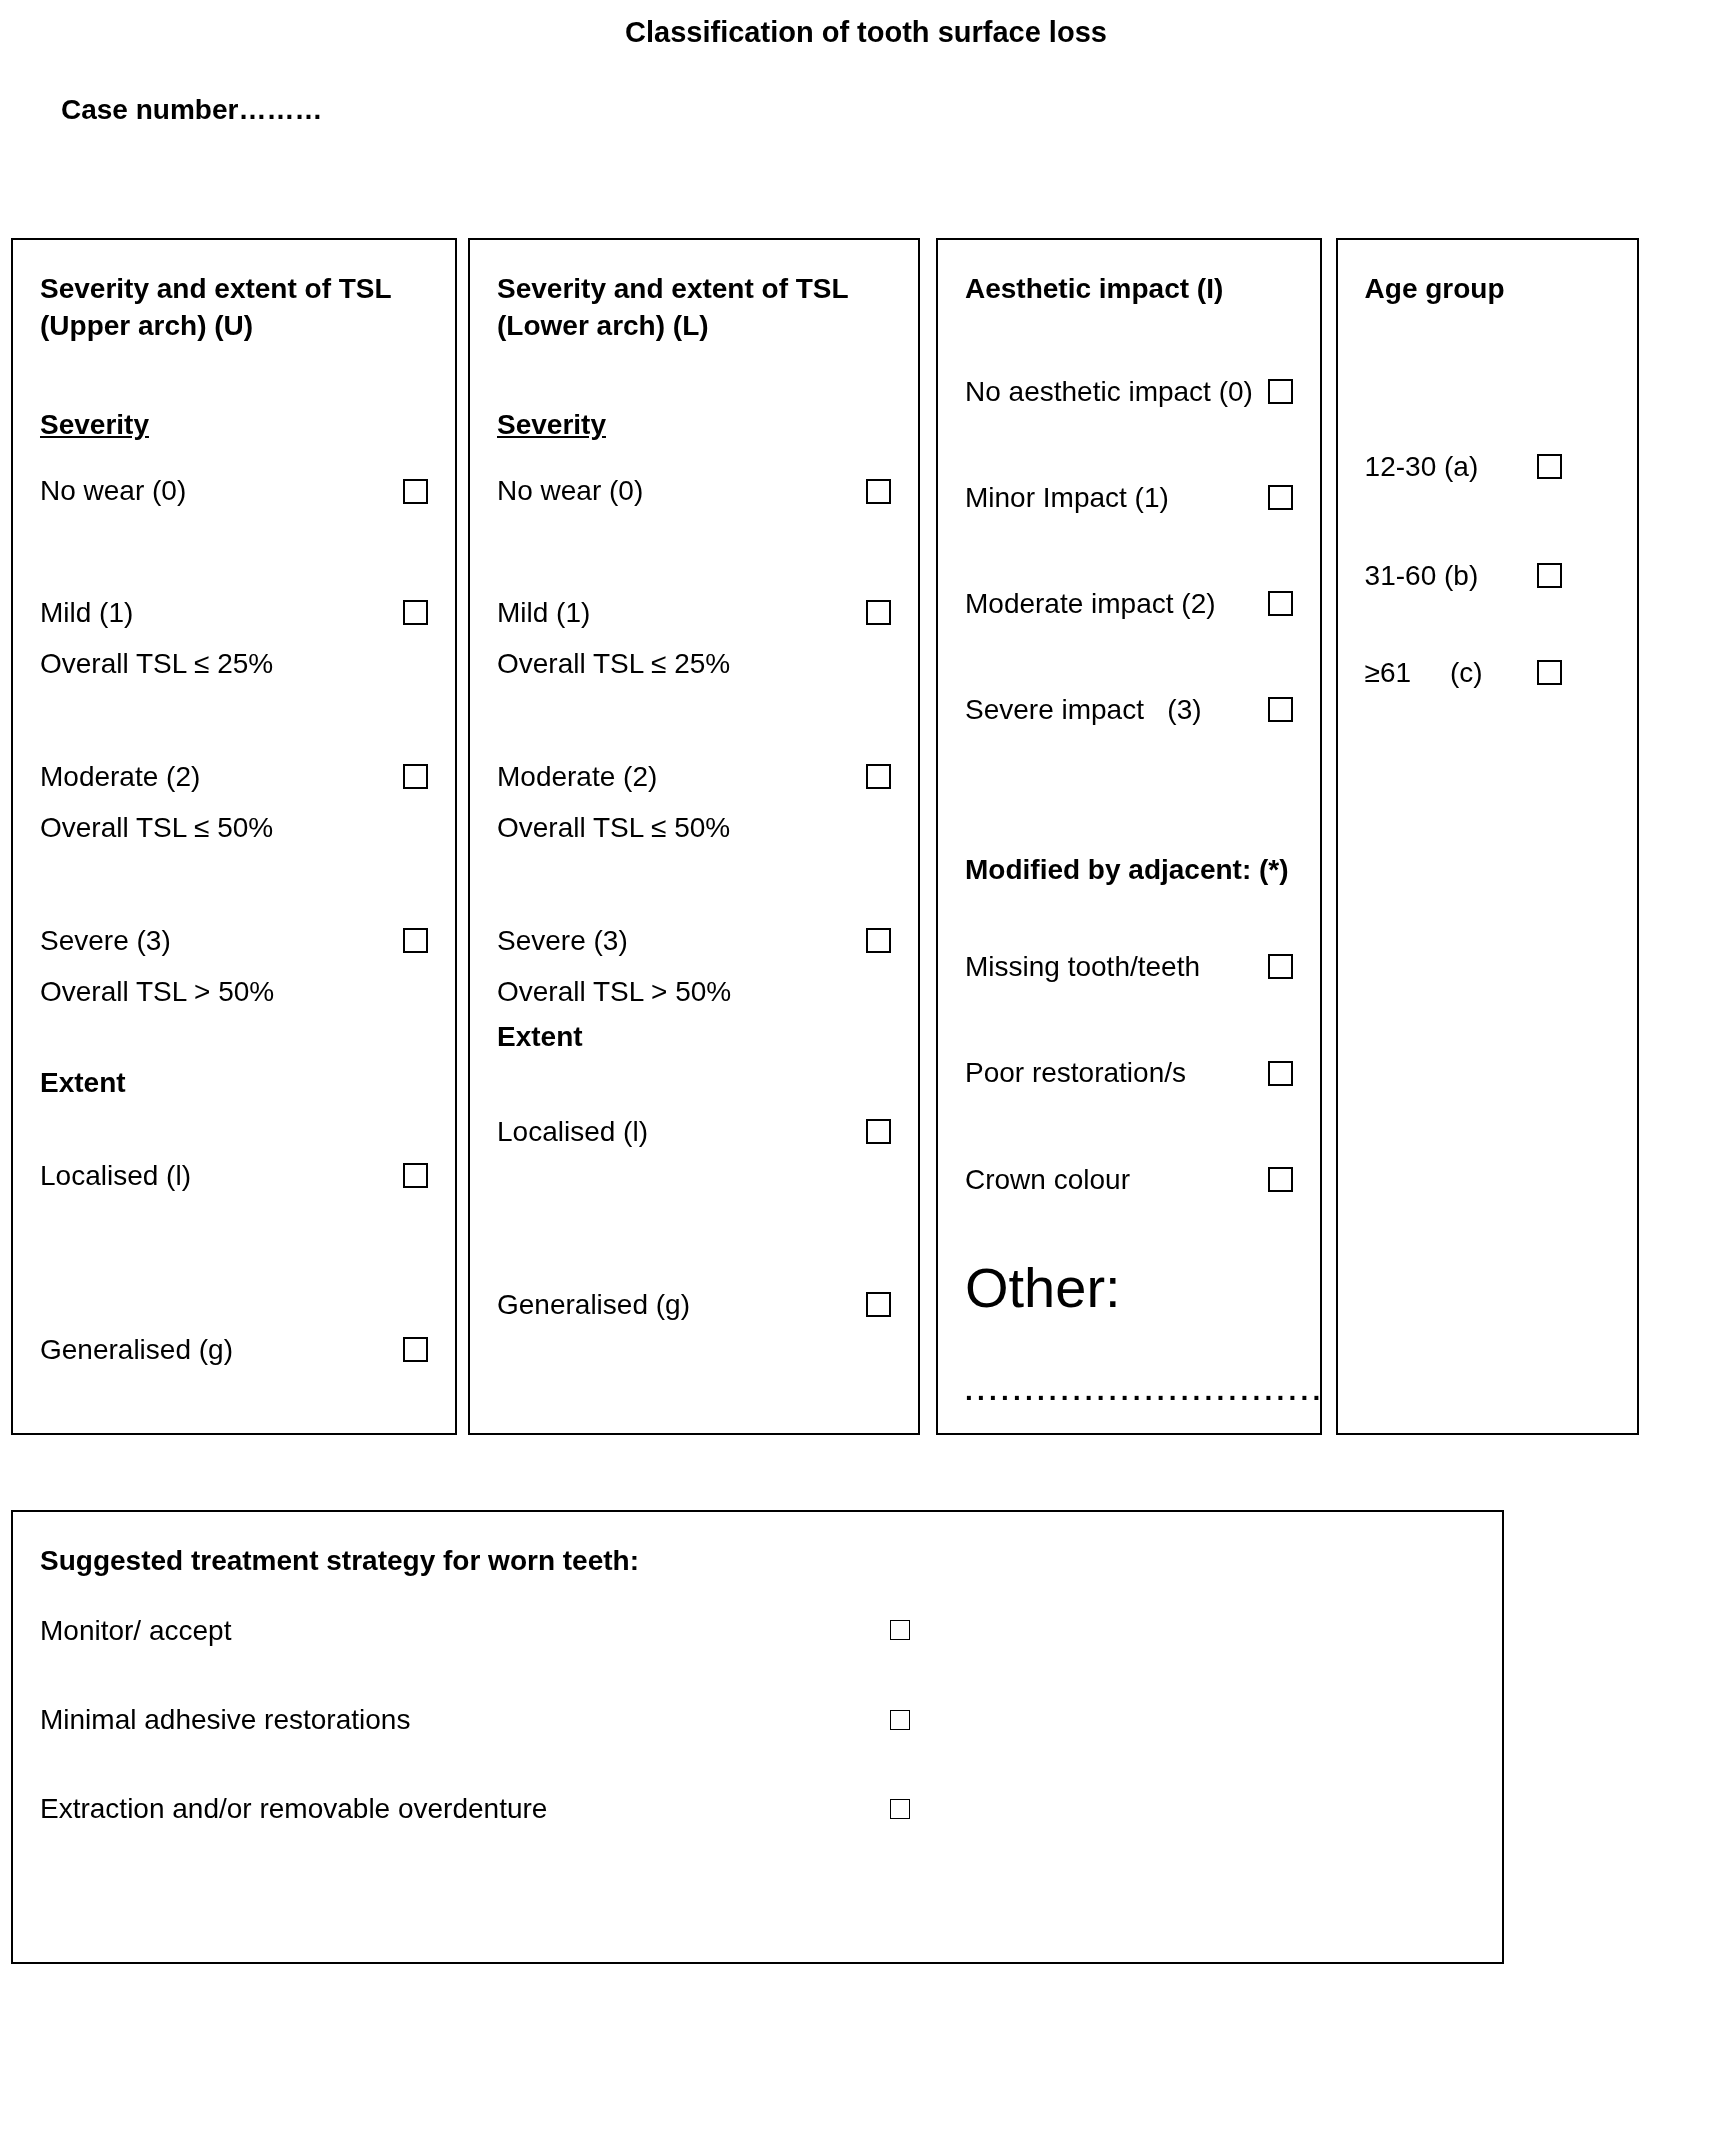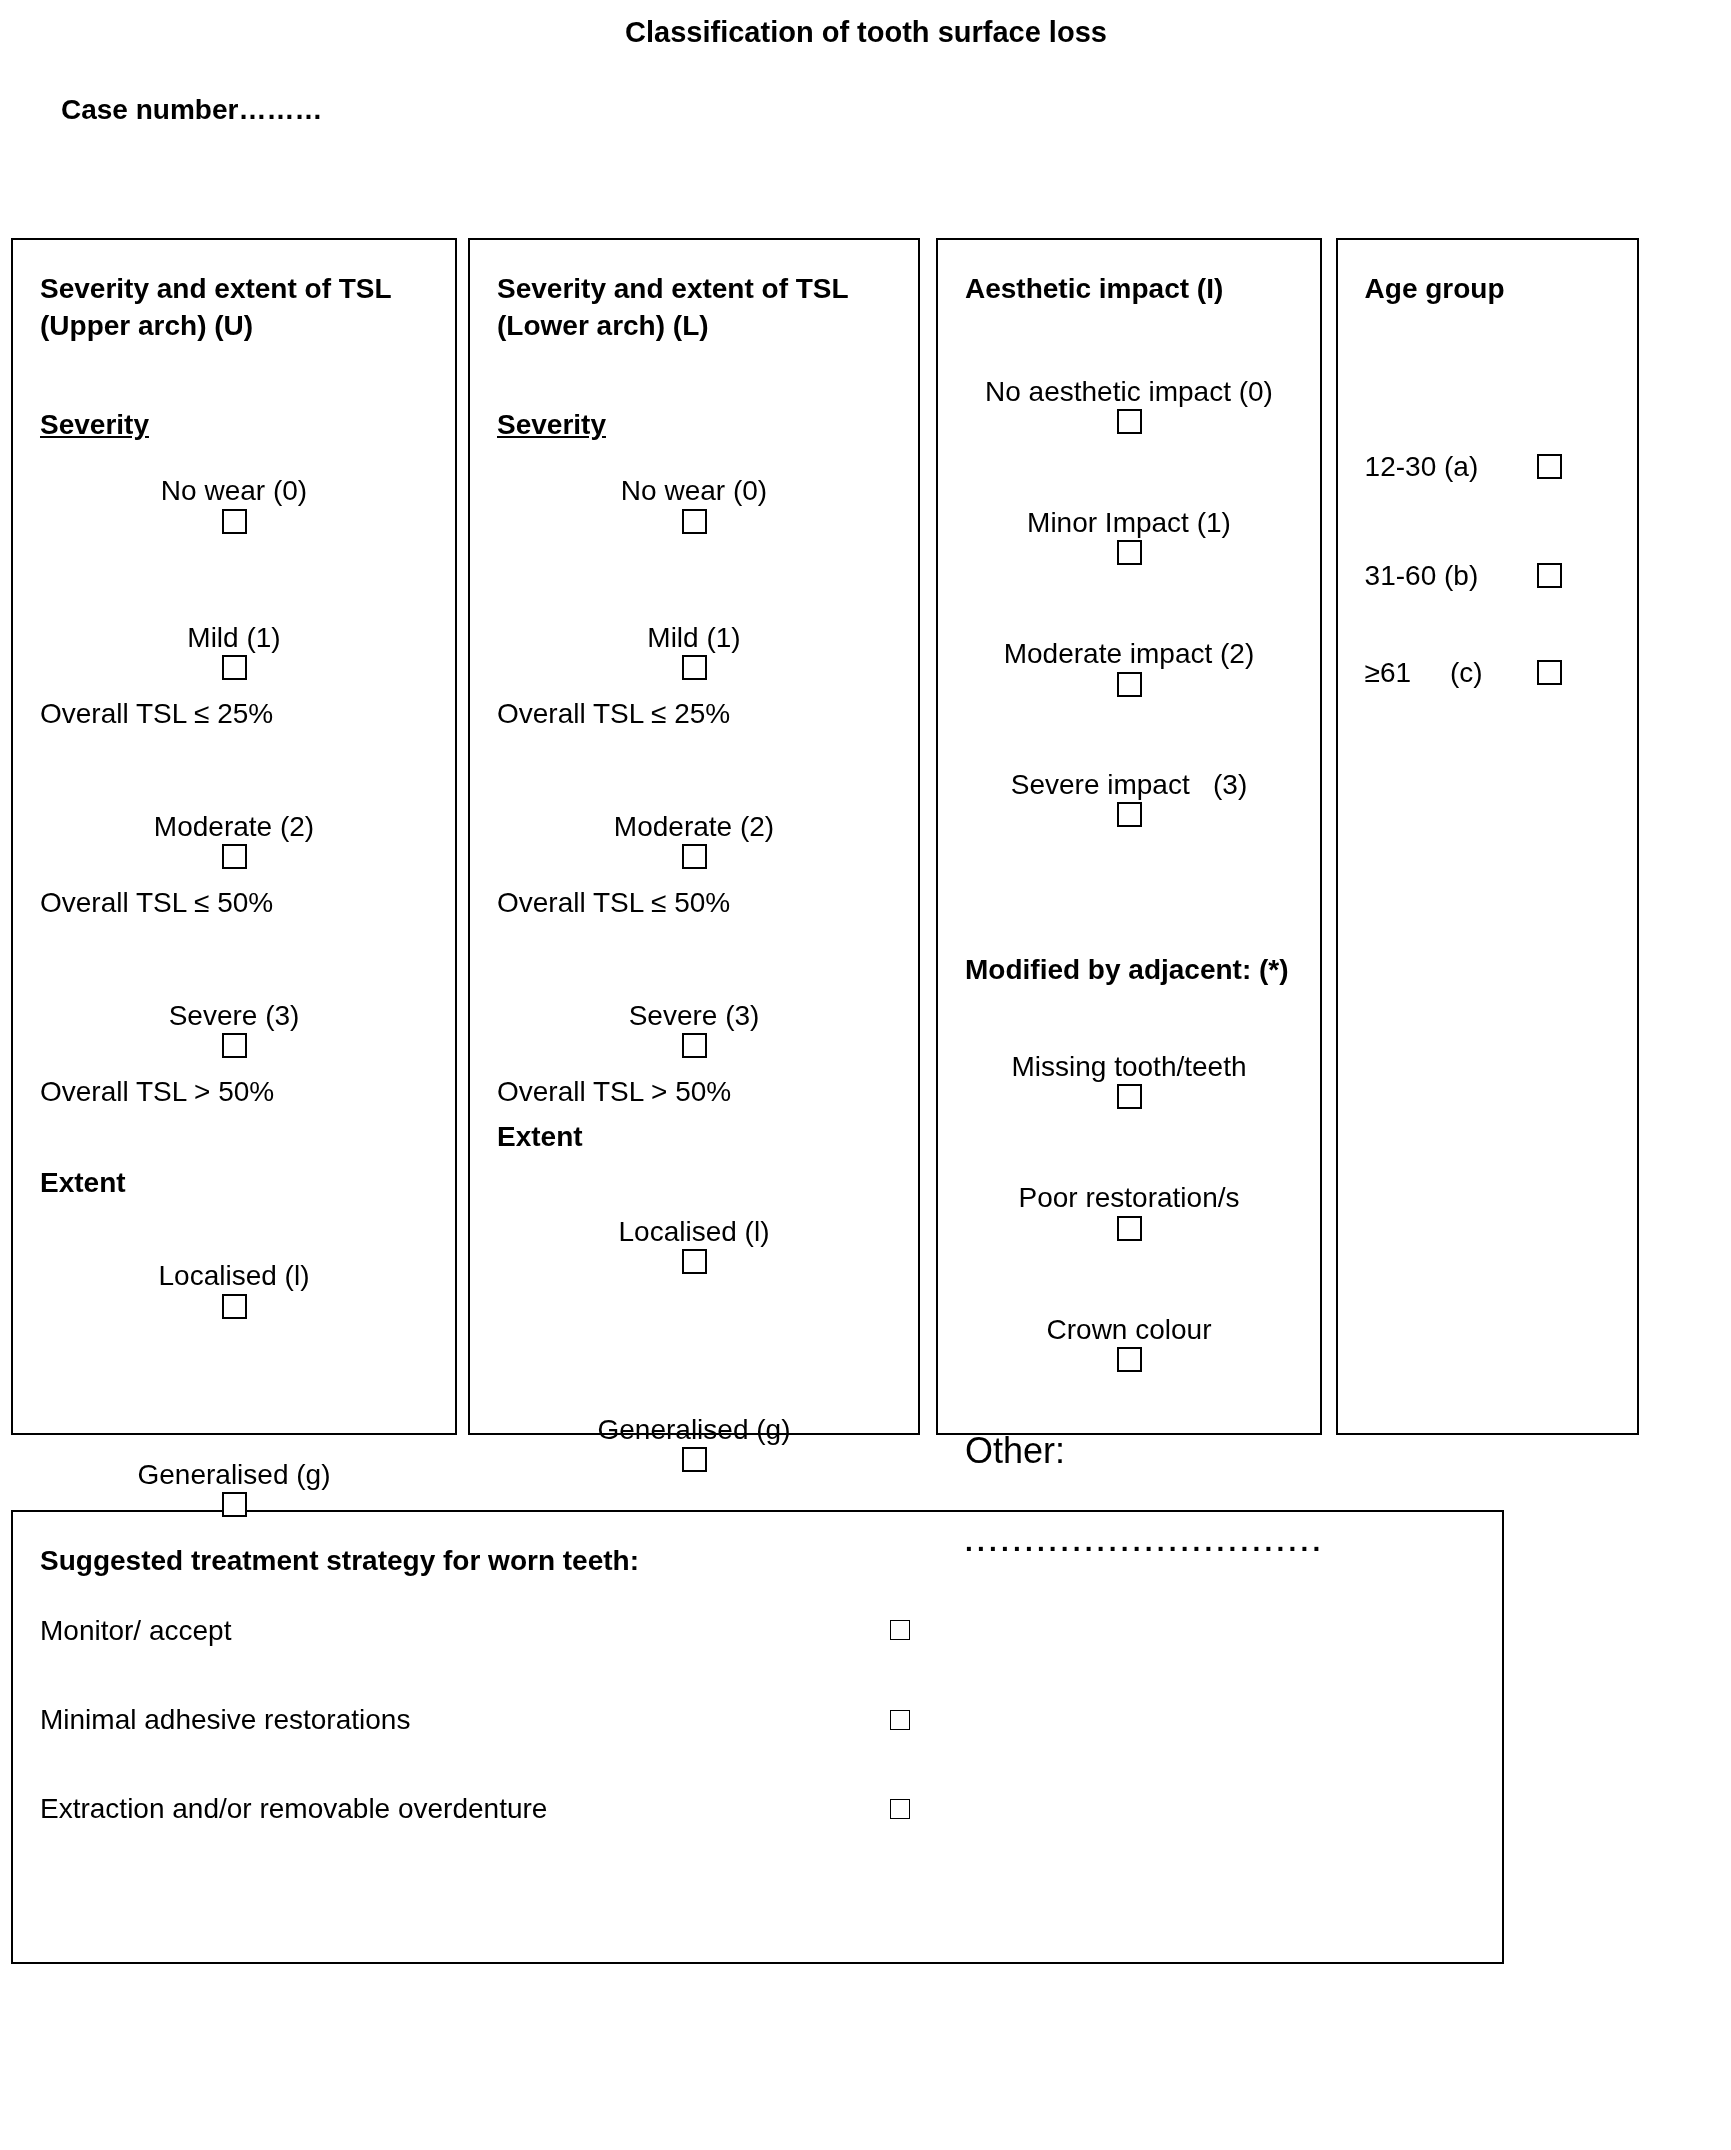--- a/index.html
+++ b/index.html
@@ -51,21 +51,20 @@
   }
   .subhead {
     font-weight: 700;
     text-decoration: underline;
   }
   .bold { font-weight: 700; }
   .row {
     display: flex;
     justify-content: space-between;
     align-items: center;
-    flex-direction: column;
   }
   .row-inline {
     display: flex;
     align-items: center;
   }
   .lbl { white-space: pre-wrap; }
   .age-lbl { width: 172px; white-space: pre-wrap; }
   .cb {
     display: inline-block;
     width: 25px;
@@ -74,21 +73,21 @@
     background: #fff;
     flex: none;
   }
   .cb-sm {
     width: 20px;
     height: 20px;
     border: 1.6px solid #000;
   }
   .sub { margin-top: 15.6px; }
   .other {
-    font-size: 36px;
+    font-size: 56px;
     font-weight: 400;
     line-height: 1.2;
   }
   .dots {
     font-weight: 700;
     letter-spacing: 4.2px;
   }
   .treatment {
     border: 2.6px solid #000;
     width: 1493px;

